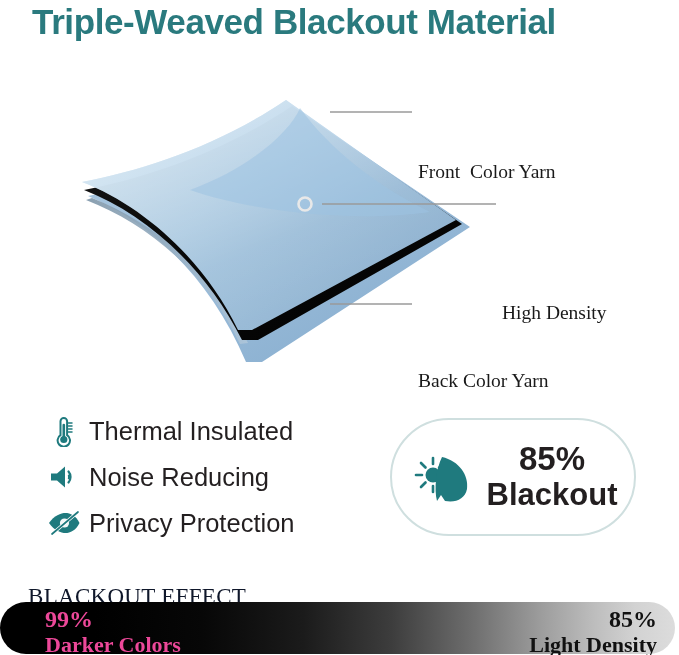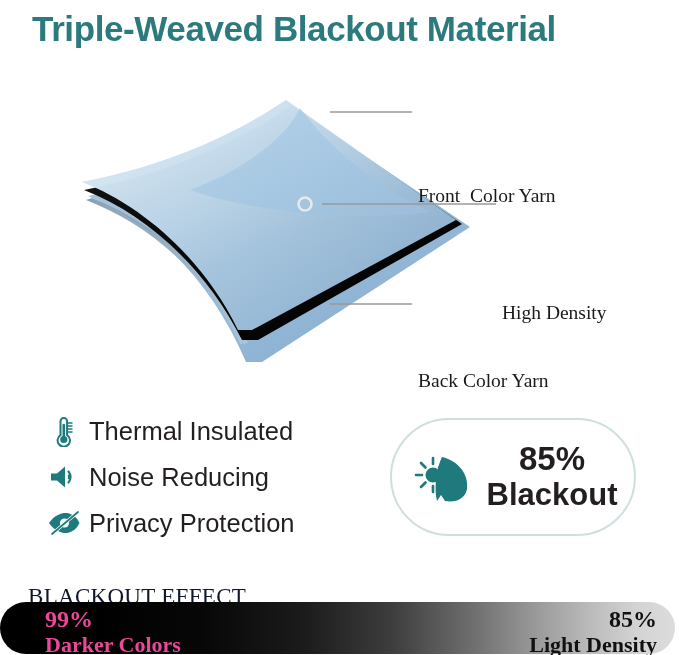--- a/index.html
+++ b/index.html
@@ -13,21 +13,21 @@
     position: relative;
     overflow: hidden;
     font-family: "Liberation Sans", sans-serif;
     -webkit-font-smoothing: antialiased;
   }
 
   
   .title {
     position: absolute;
     left: 0;
-    top: 9px;
+    top: 2px;
     width: 588px;
     text-align: center;
     font-family: "Liberation Sans", sans-serif;
     font-weight: bold;
     font-size: 35px;
     letter-spacing: -0.4px;
     color: #2a7a7e;
     white-space: nowrap;
   }
 
@@ -42,21 +42,21 @@
   .diagram svg { display: block; }
 
   .lbl {
     position: absolute;
     font-family: "Liberation Serif", serif;
     font-size: 19.5px;
     color: #1a1a1a;
     white-space: pre;
     line-height: 1.28;
   }
-  .lbl-front { left: 418px; top: 112px; }
+  .lbl-front { left: 418px; top: 88px; }
   .lbl-mid   { left: 502px; top: 179px; }
   .lbl-back  { left: 418px; top: 297px; }
 
   
   .features {
     position: absolute;
     left: 44px;
     top: 408px;
     width: 330px;
   }

